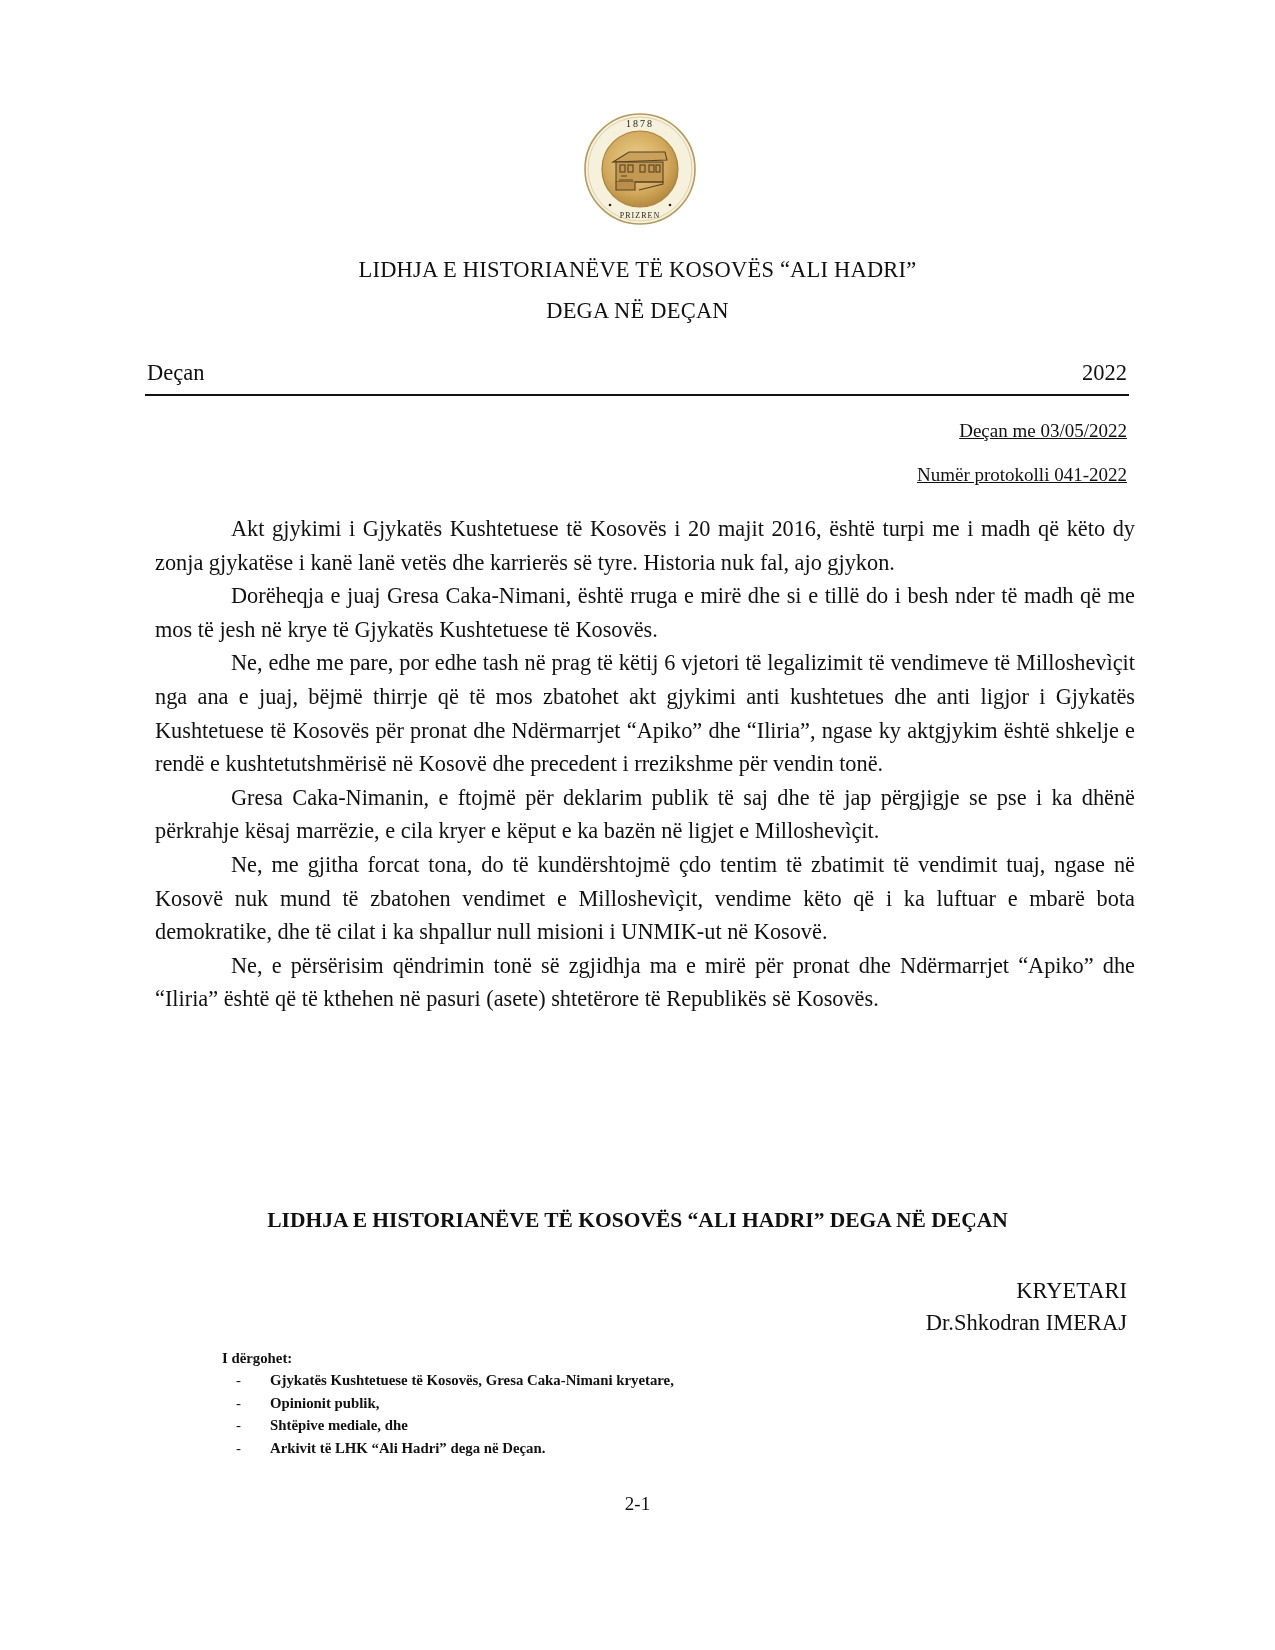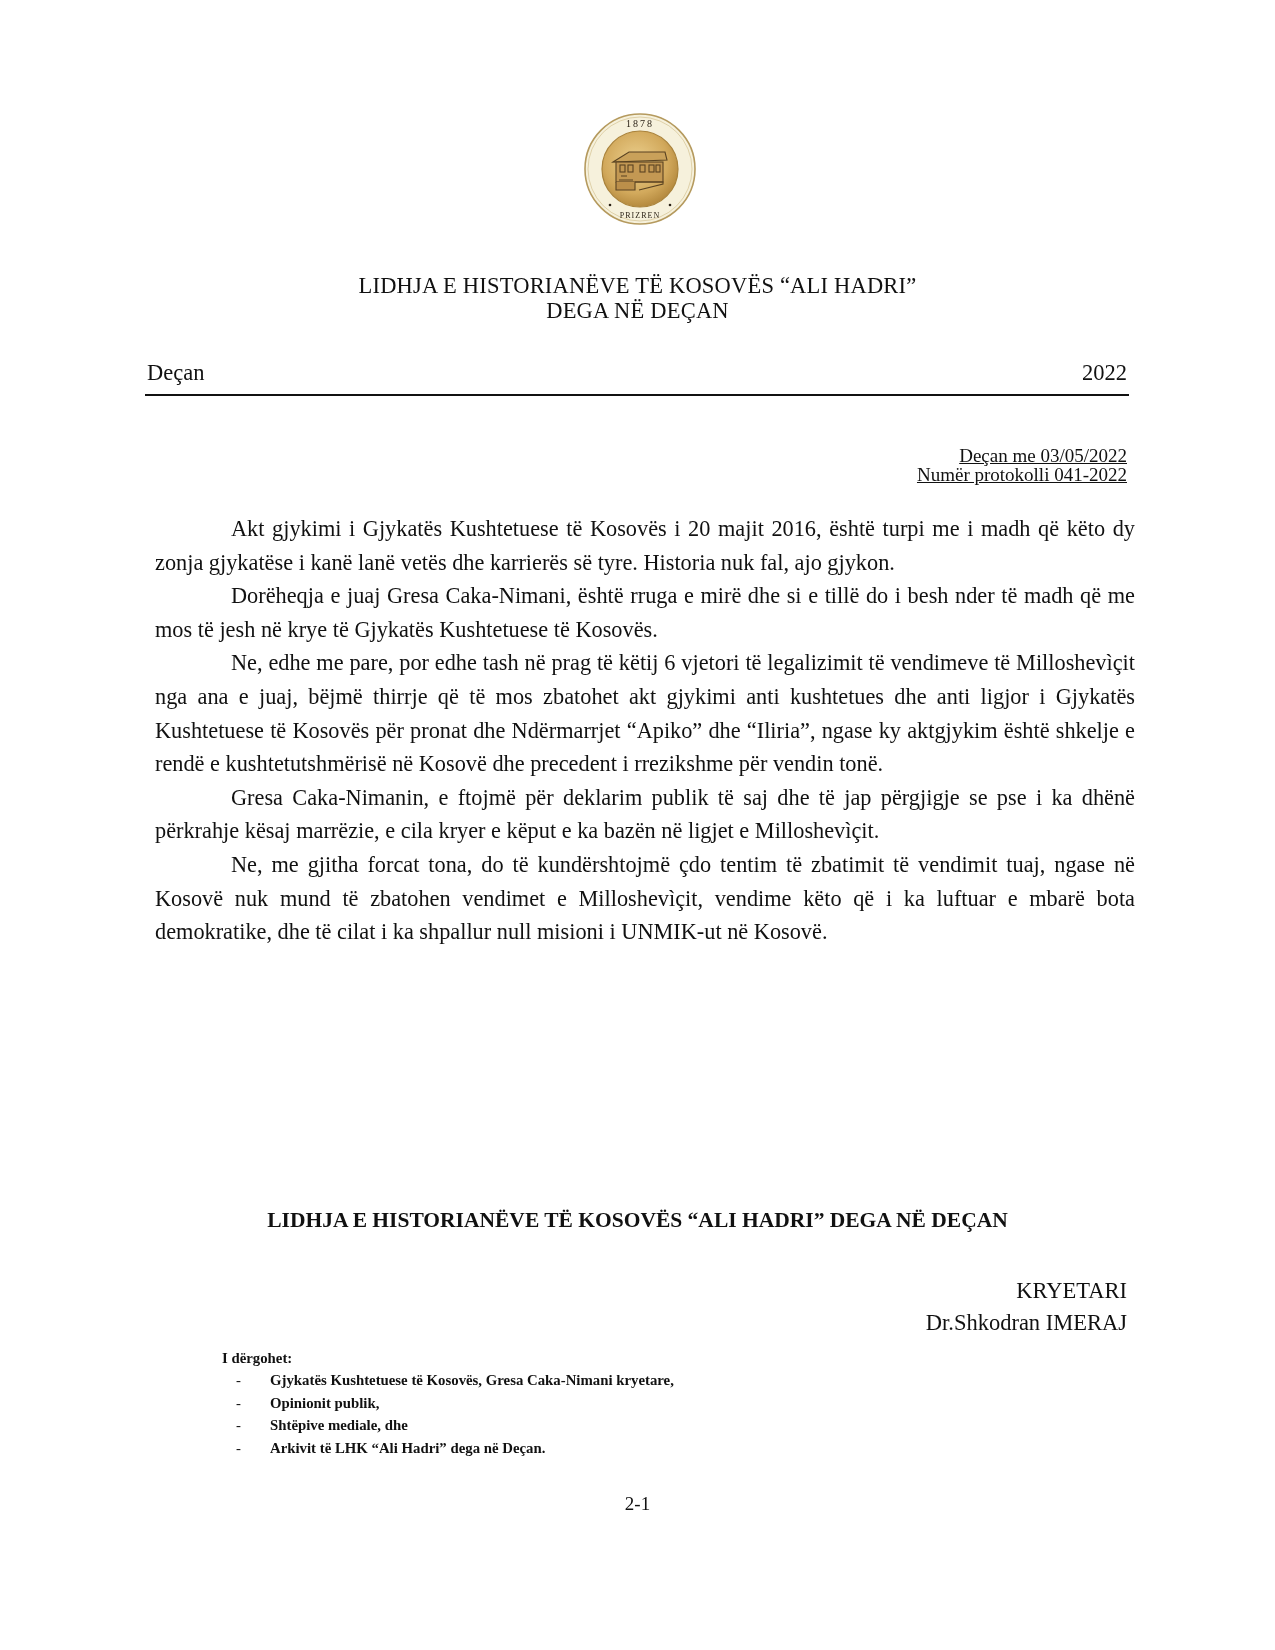--- a/index.html
+++ b/index.html
@@ -1,28 +1,28 @@
 <!DOCTYPE html>
 <html><head>
 <meta charset="utf-8">
 <style>
   html, body { margin:0; padding:0; background:#ffffff; }
   body { width:1275px; height:1650px; position:relative; overflow:hidden;
          font-family:"Liberation Serif", "DejaVu Serif", serif; color:#111; }
   .abs { position:absolute; }
   #logo { left:583px; top:112px; width:114px; height:114px; }
   .hdr { left:0; width:1275px; text-align:center; font-size:22.5px; letter-spacing:0.2px; }
-  #title1 { top:273px; }
+  #title1 { top:257px; }
   #title2 { top:298px; }
   #place-row { left:147px; width:980px; top:360px; font-size:22.5px; height:30px; }
   #place { position:absolute; left:0; top:0; }
   #year { position:absolute; right:0; top:0; }
   #rule { left:145px; width:984px; top:394px; height:0; border-top:2.2px solid #111; }
   .meta { right:148px; text-align:right; font-size:19px; text-decoration:underline; }
-  #meta-date { top:445px; }
+  #meta-date { top:420px; }
   #meta-proto { top:464px; }
   #body { left:155px; width:980px; top:512px; font-size:22.3px; line-height:33.6px; }
   #body p { margin:0; text-align:justify; text-indent:76px; }
   #signoff { left:0; width:1275px; top:1208px; text-align:center; font-weight:bold; font-size:21.5px; box-sizing:border-box; }
   .sig { right:148px; text-align:right; font-size:22.5px; }
   #sig-role { top:1278px; }
   #sig-name { top:1310px; }
   #recip { left:222px; top:1350px; font-size:14.8px; font-weight:bold; }
   #recip-title { margin:0 0 2px 0; }
   #recip ul { list-style:none; margin:0; padding:0; }
@@ -76,20 +76,21 @@
 
 <div id="meta-date" class="abs meta">Deçan me 03/05/2022</div>
 <div id="meta-proto" class="abs meta">Numër protokolli 041-2022</div>
 
 <div id="body" class="abs">
   <p>Akt gjykimi i Gjykatës Kushtetuese të Kosovës i 20 majit 2016, është turpi me i madh që këto dy zonja gjykatëse i kanë lanë vetës dhe karrierës së tyre. Historia nuk fal, ajo gjykon.</p>
   <p>Dorëheqja e juaj Gresa Caka-Nimani, është rruga e mirë dhe si e tillë do i besh nder të madh që me mos të jesh në krye të Gjykatës Kushtetuese të Kosovës.</p>
   <p>Ne, edhe me pare, por edhe tash në prag të këtij 6 vjetori të legalizimit të vendimeve të Milloshevìçit nga ana e juaj, bëjmë thirrje që të mos zbatohet akt gjykimi anti kushtetues dhe anti ligjor i Gjykatës Kushtetuese të Kosovës për pronat dhe Ndërmarrjet “Apiko” dhe “Iliria”, ngase ky aktgjykim është shkelje e rendë e kushtetutshmërisë në Kosovë dhe precedent i rrezikshme për vendin tonë.</p>
   <p>Gresa Caka-Nimanin, e ftojmë për deklarim publik të saj dhe të jap përgjigje se pse i ka dhënë përkrahje kësaj marrëzie, e cila kryer e këput e ka bazën në ligjet e Milloshevìçit.</p>
   <p>Ne, me gjitha forcat tona, do të kundërshtojmë çdo tentim të zbatimit të vendimit tuaj, ngase në Kosovë nuk mund të zbatohen vendimet e Milloshevìçit, vendime këto që i ka luftuar e mbarë bota demokratike, dhe të cilat i ka shpallur null misioni i UNMIK-ut në Kosovë.</p>
+  <p>Ne, e përsërisim qëndrimin tonë së zgjidhja ma e mirë për pronat dhe Ndërmarrjet “Apiko” dhe “Iliria” është që të kthehen në pasuri (asete) shtetërore të Republikës së Kosovës.</p>
 </div>
 
 <div id="signoff" class="abs">LIDHJA E HISTORIANËVE TË KOSOVËS “ALI HADRI” DEGA NË DEÇAN</div>
 
 <div id="sig-role" class="abs sig">KRYETARI</div>
 <div id="sig-name" class="abs sig">Dr.Shkodran IMERAJ</div>
 
 <div id="recip" class="abs">
   <div id="recip-title">I dërgohet:</div>
   <ul>

